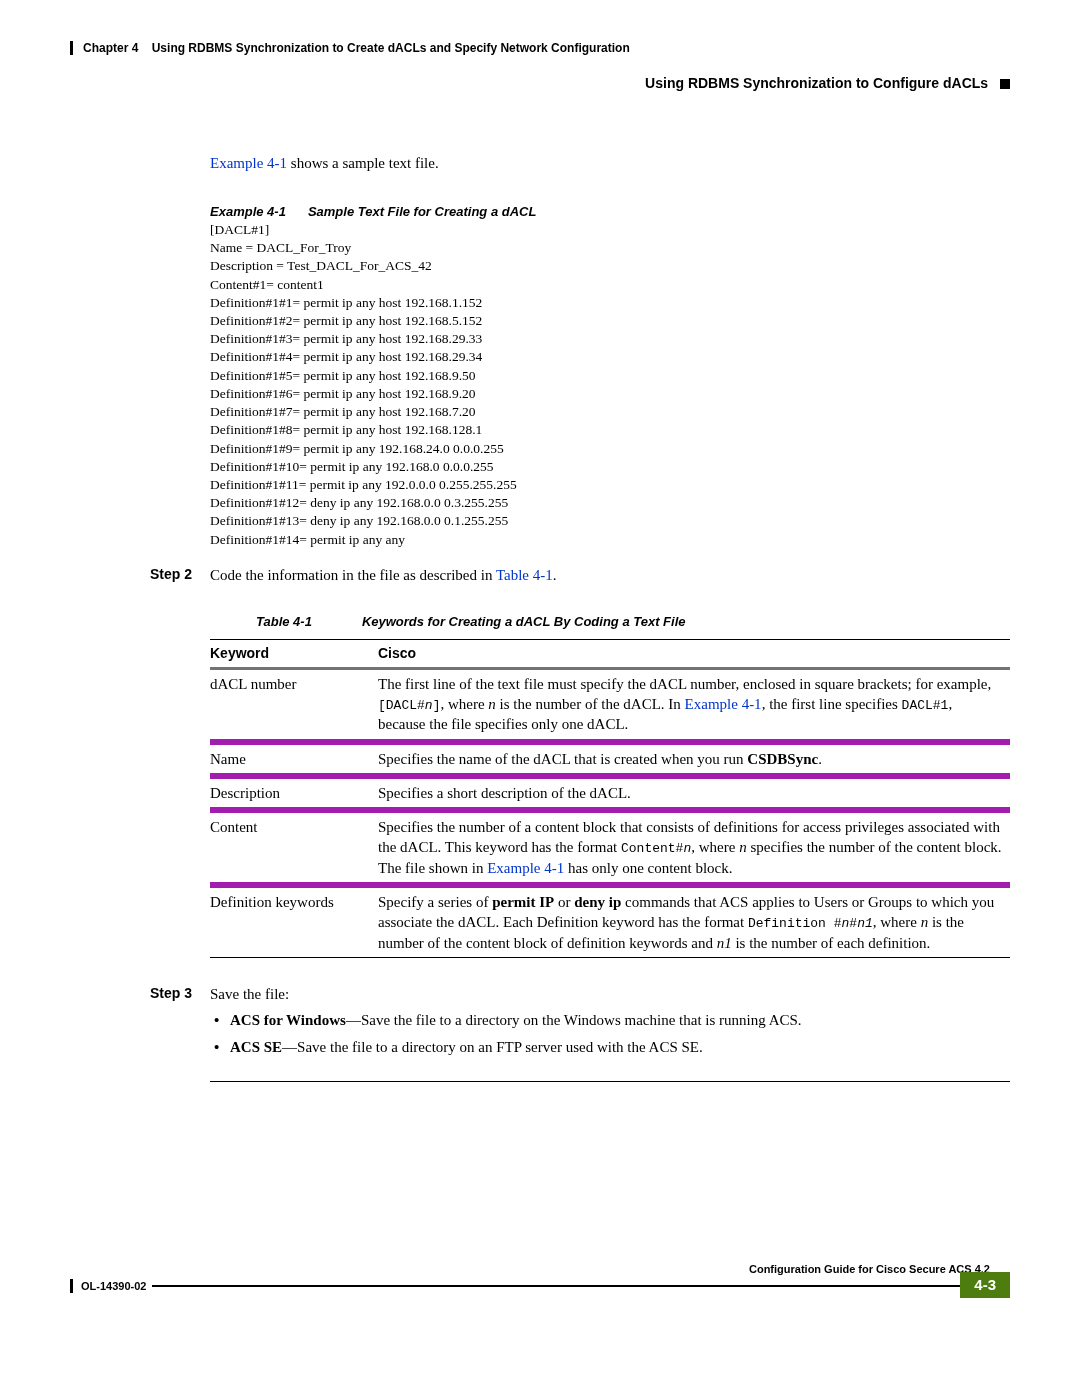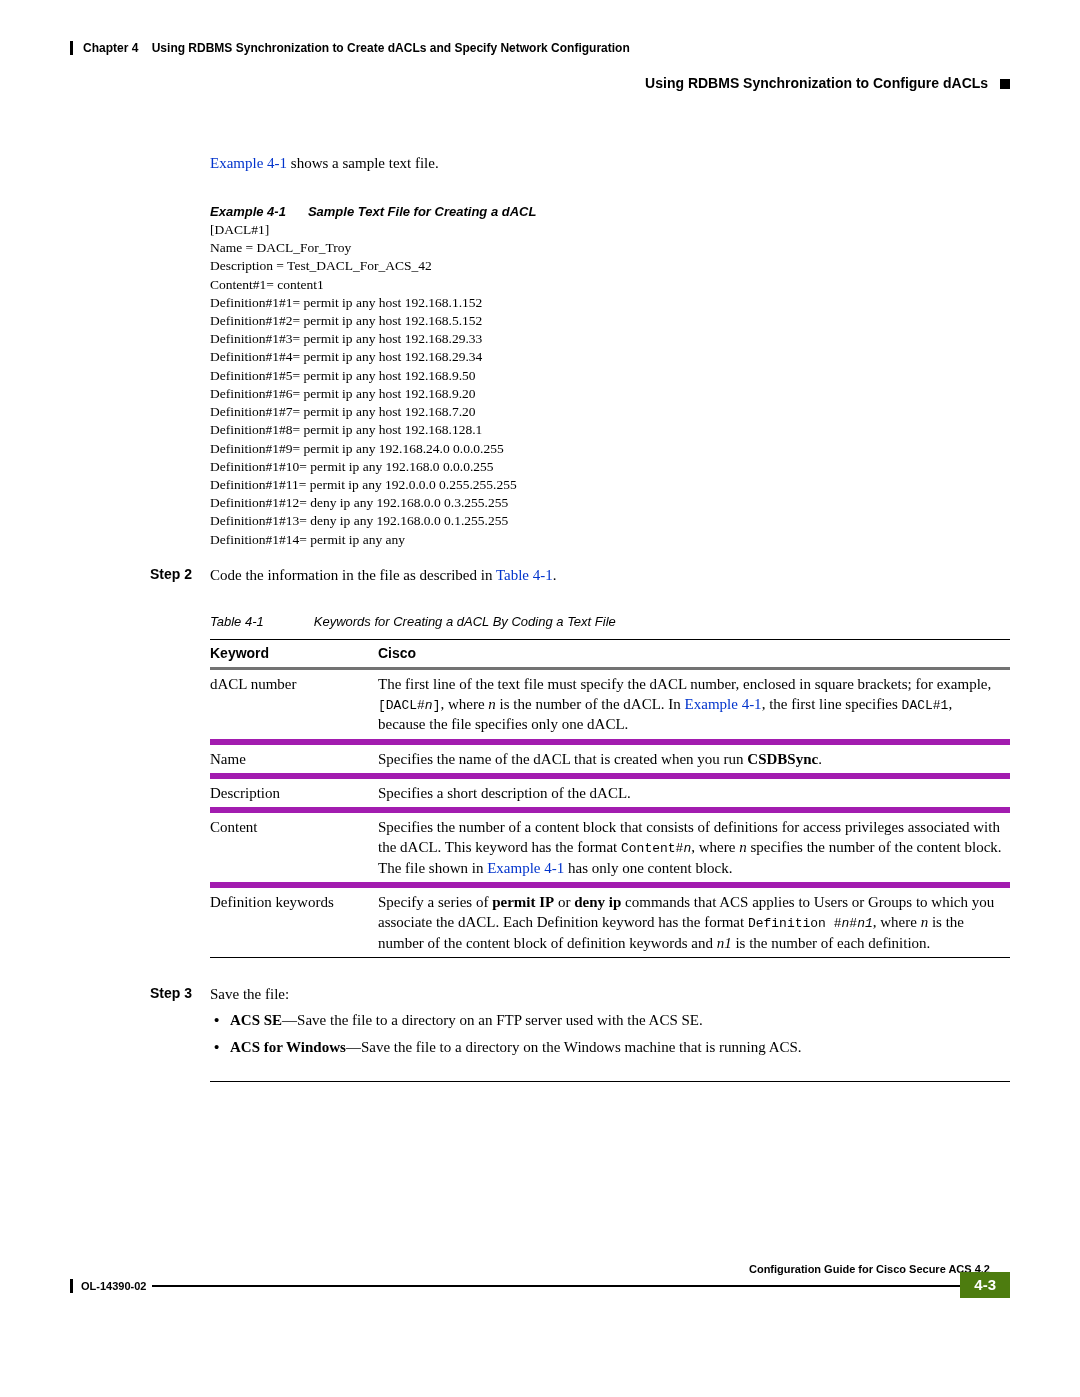--- a/index.html
+++ b/index.html
@@ -75,24 +75,25 @@
     font-size: 14px;
     font-weight: bold;
     flex-shrink: 0;
     padding-right: 18px;
     box-sizing: border-box;
   }
   .step-body { flex: 1; }
   .tbl-caption {
     font-family: Arial, Helvetica, sans-serif;
     font-size: 13px;
-    font-weight: normal;
+    font-weight: bold;
     font-style: italic;
     margin-top: 28px;
     margin-bottom: 8px;
+    margin-left: 46px;
   }
   .tbl-caption .num { margin-right: 50px; }
   table.doc {
     border-collapse: collapse;
     width: 100%;
   }
   table.doc th {
     font-family: Arial, Helvetica, sans-serif;
     font-size: 14px;
     font-weight: bold;
@@ -237,22 +238,22 @@
     </tbody>
       </table>
   </div>
 </div>
 
 <div class="step-row" style="margin-top:26px">
   <div class="step-label">Step 3</div>
   <div class="step-body">
     <span>Save the file:</span>
     <ul class="bullets">
+      <li><b>ACS for Windows</b><span>—Save the file to a directory on the Windows machine that is running ACS.</span></li>
       <li><b>ACS SE</b><span>—Save the file to a directory on an FTP server used with the ACS SE.</span></li>
-      <li><b>ACS for Windows</b><span>—Save the file to a directory on the Windows machine that is running ACS.</span></li>
     </ul>
   </div>
 </div>
 
 <hr class="end">
 
 <div class="footer">
   <div class="footer-guide">Configuration Guide for Cisco Secure ACS 4.2</div>
   <div class="footer-bar">
     <div class="footer-left"></div>

